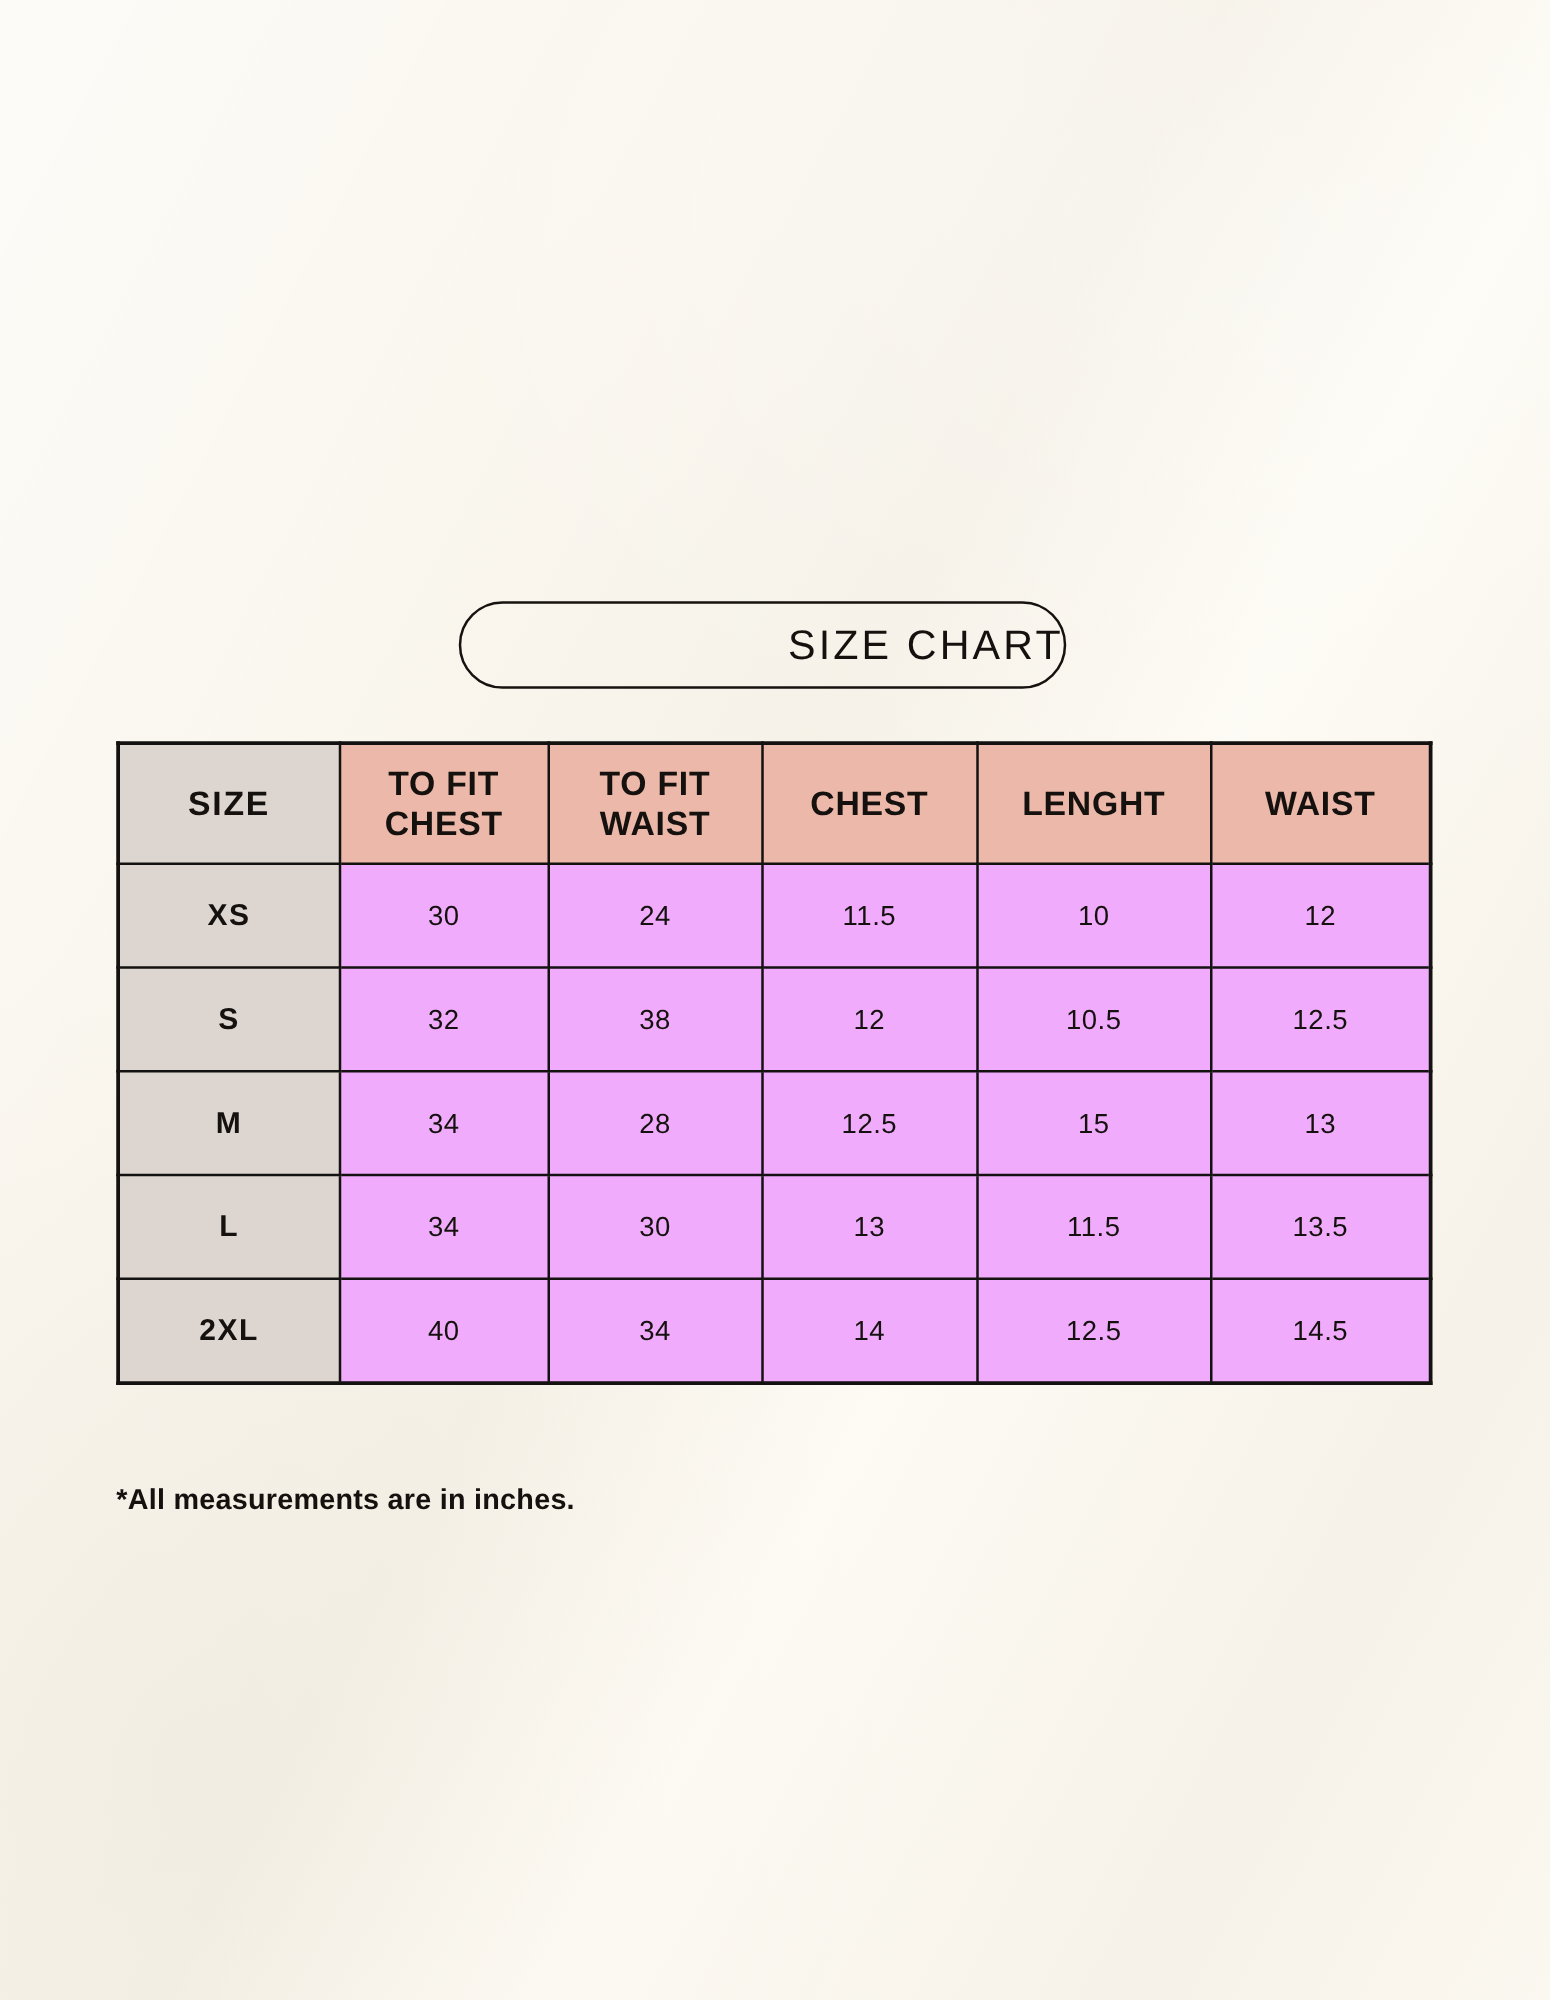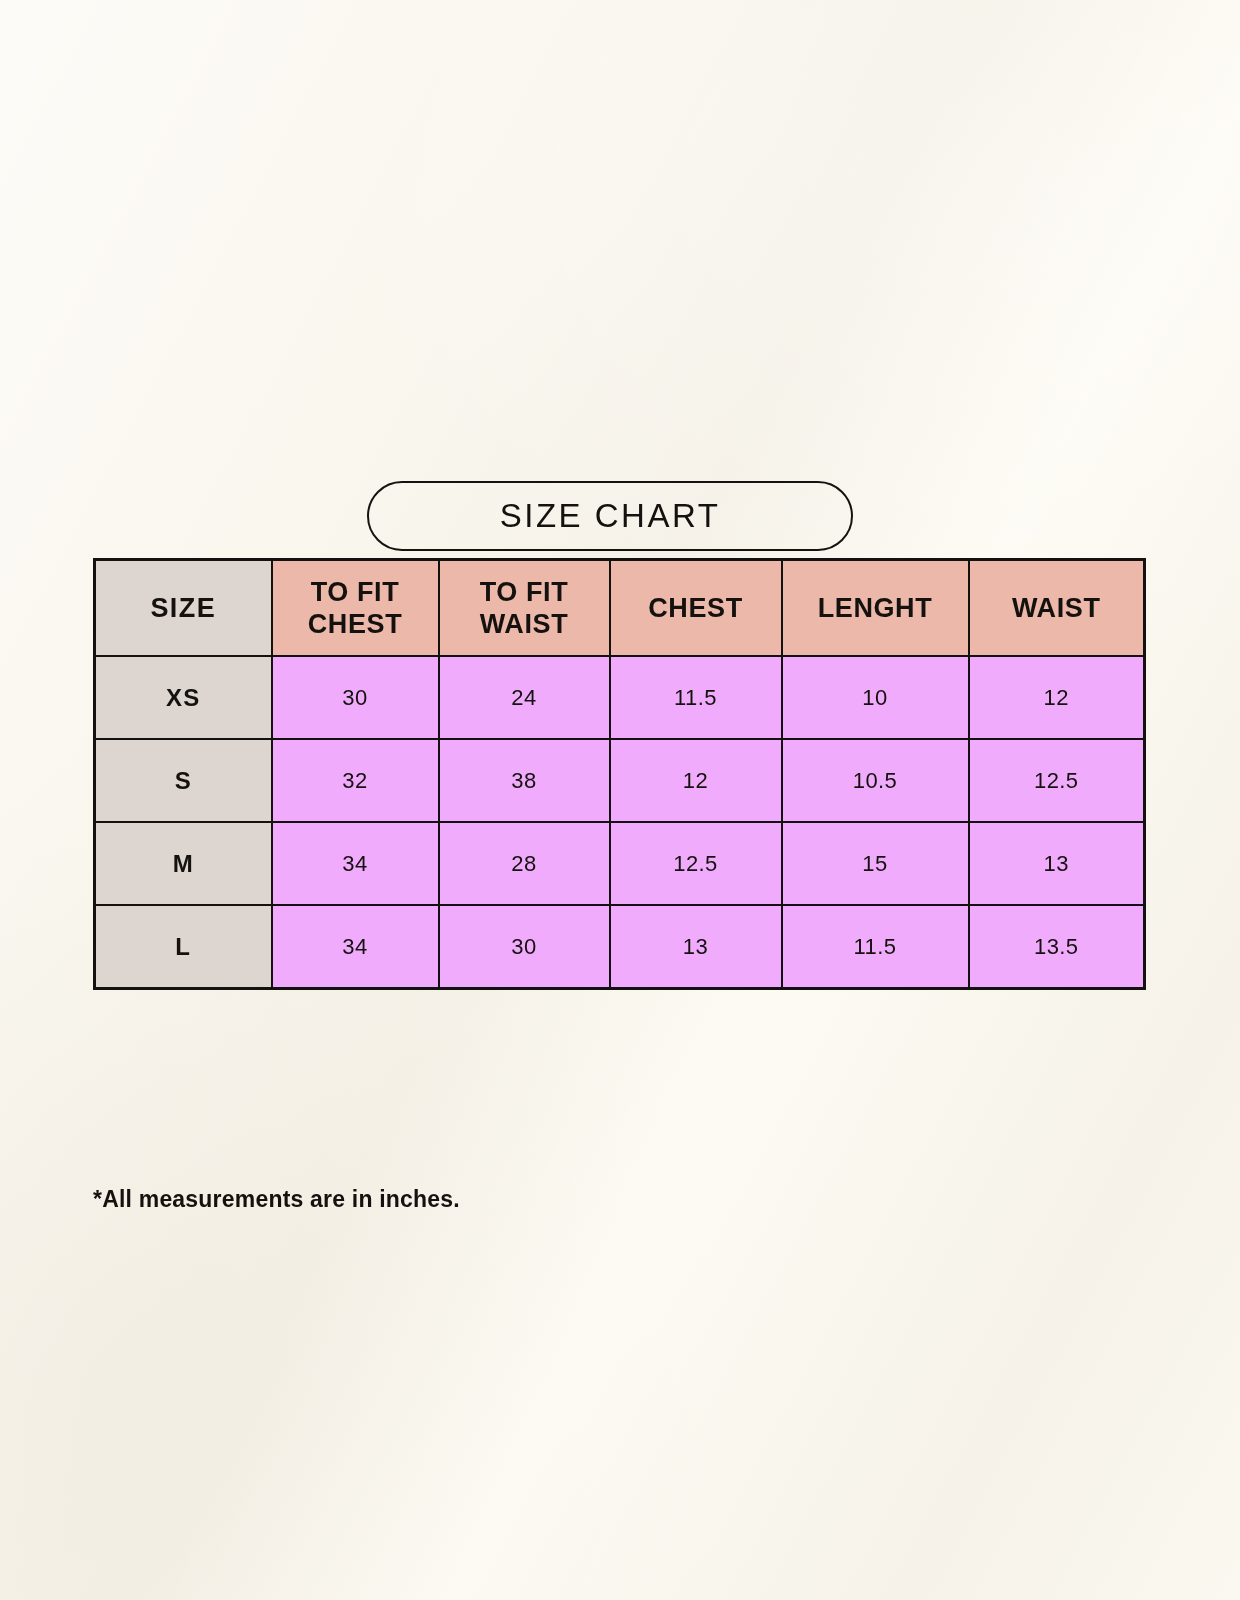--- a/index.html
+++ b/index.html
@@ -52,35 +52,35 @@
   .pill {
     position: absolute;
     top: 481px;
     left: 367px;
     width: 486px;
     height: 70px;
     border: 2px solid #16120f;
     border-radius: 40px;
     display: flex;
     align-items: center;
-    justify-content: center;
+    justify-content: flex-end;
     box-sizing: border-box;
     background: transparent;
   }
   .pill-label {
     font-size: 33px;
     letter-spacing: 2.5px;
     font-weight: 400;
     color: #15110e;
   }
 
   
   .table-wrap {
     position: absolute;
-    top: 558px;
+    top: 593px;
     left: 93px;
     width: 968px;
   }
   table.size-table {
     border-collapse: collapse;
     width: 1050px;
     table-layout: fixed;
     border: 3px solid #141210;
   }
   table.size-table td,
@@ -213,19 +213,27 @@
           <td>13</td>
         </tr>
         <tr>
           <td class="size-cell">L</td>
           <td>34</td>
           <td>30</td>
           <td>13</td>
           <td>11.5</td>
           <td>13.5</td>
         </tr>
+        <tr>
+          <td class="size-cell">2XL</td>
+          <td>40</td>
+          <td>34</td>
+          <td>14</td>
+          <td>12.5</td>
+          <td>14.5</td>
+        </tr>
       </tbody>
     </table>
   </div>
 
   <div class="footnote">*All measurements are in inches.</div>
 
 </div>
 
 </body></html>

